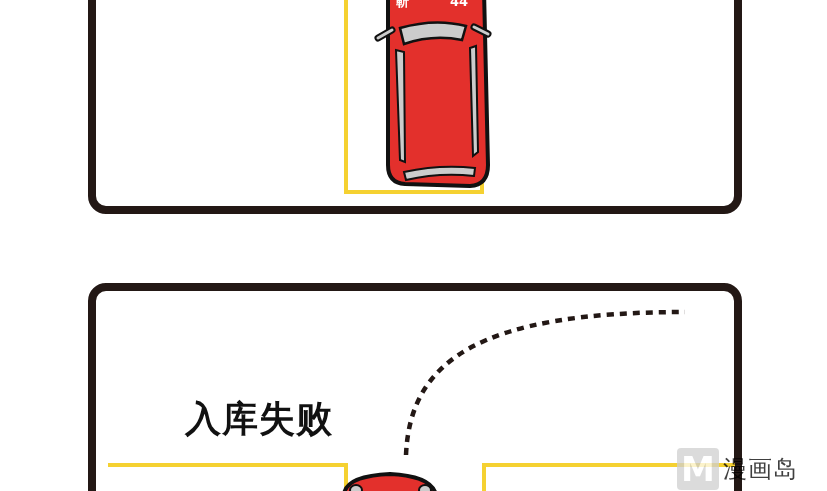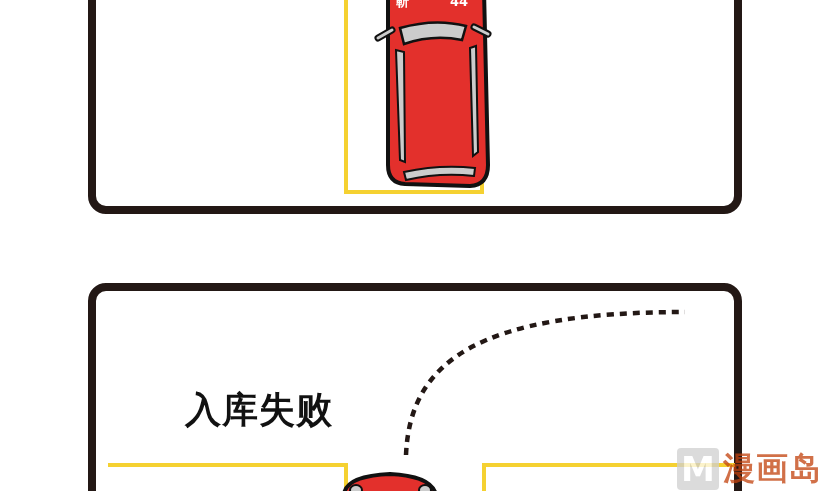--- a/index.html
+++ b/index.html
@@ -1,24 +1,24 @@
 <!DOCTYPE html>
 <html><head>
   <meta charset="utf-8">
   <style>
     html, body { margin: 0; padding: 0; }
     body { width: 827px; height: 491px; background: #ffffff; position: relative; overflow: hidden; font-family: "DejaVu Sans", sans-serif; }
     .panel { position: absolute; border: 8px solid #231815; border-radius: 18px; background: #fff; box-sizing: border-box; }
     #panel1 { left: 88px; top: -40px; width: 654px; height: 254px; }
     #panel2 { left: 88px; top: 283px; width: 654px; height: 260px; }
     svg.layer { position: absolute; left: 0; top: 0; }
-    .caption { position: absolute; left: 185px; top: 386px; font-size: 36px; font-weight: bold; color: #111; letter-spacing: 1px; }
+    .caption { position: absolute; left: 185px; top: 395px; font-size: 36px; font-weight: bold; color: #111; letter-spacing: 1px; }
     .watermark { position: absolute; left: 677px; top: 446px; height: 45px; display: flex; align-items: center; gap: 4px; opacity: 0.75; }
     .wm-box { width: 42px; height: 42px; background: #cfcfcf; border-radius: 4px; display: flex; align-items: center; justify-content: center; color: #fff; font-weight: bold; font-size: 34px; font-family: "DejaVu Sans", sans-serif; }
-    .wm-text { color: #c2410c; font-size: 32px; font-weight: bold; letter-spacing: 1px; }
+    .wm-text { color: #000000; font-size: 24px; font-weight: normal; letter-spacing: 1px; }
   </style>
 </head>
 <body>
 
 <div id="panel1" class="panel"></div>
 <div id="panel2" class="panel"></div>
 
 <svg class="layer" width="827" height="491" viewBox="0 0 827 491">
 
   <g>

